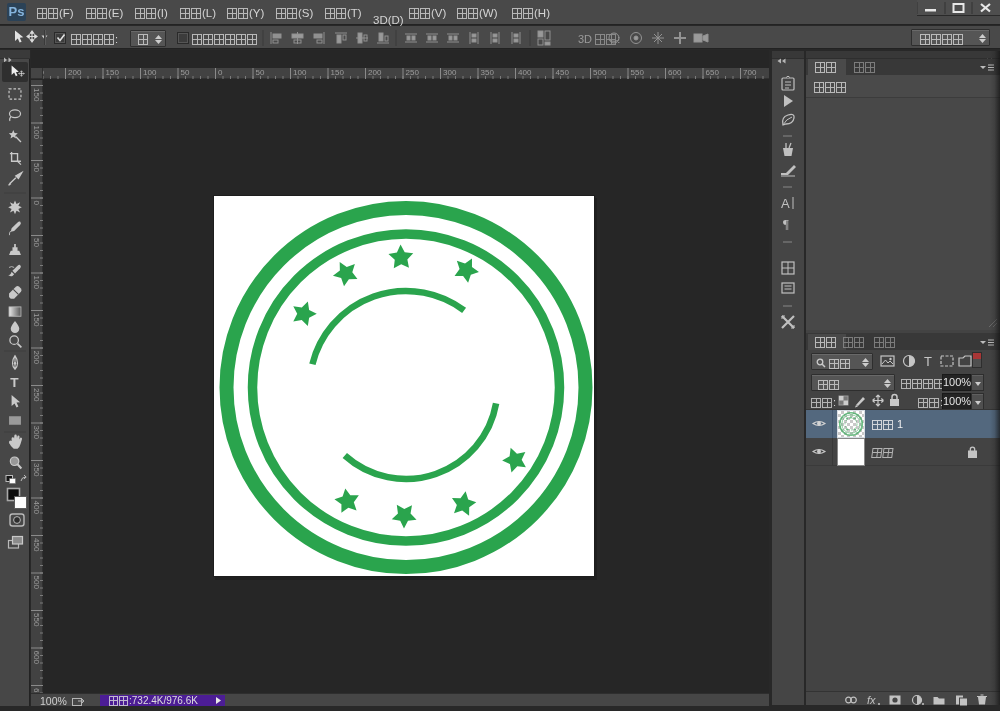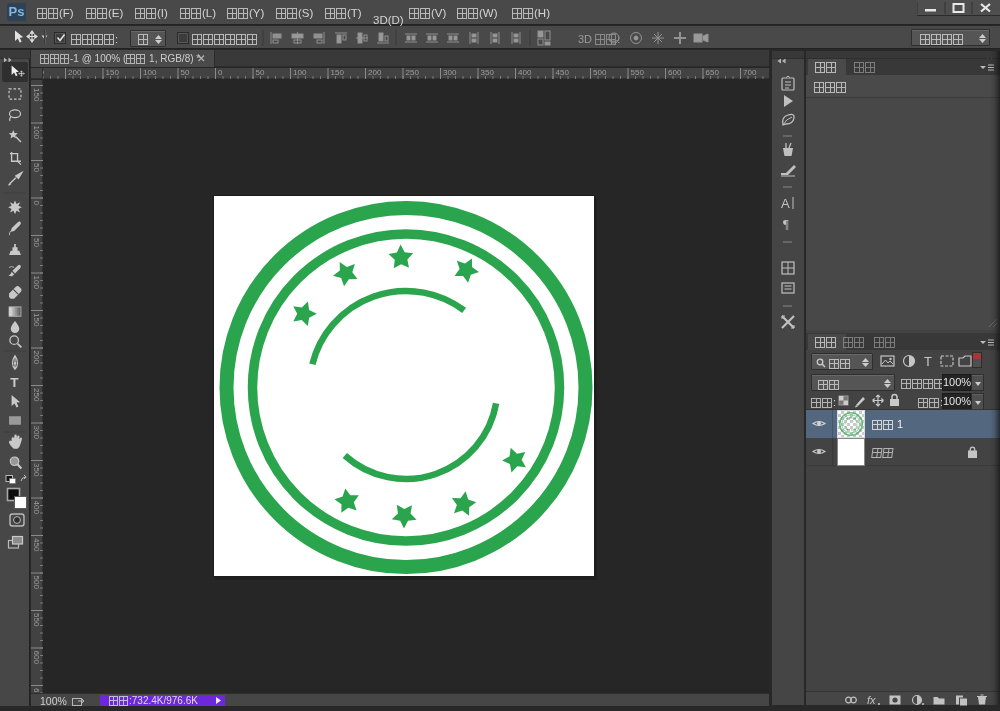--- a/index.html
+++ b/index.html
@@ -268,28 +268,20 @@
   <rect x="10" y="464" width="14" height="12" rx="2.5" fill="none" stroke="#b9b9b9" stroke-width="1.4"></rect>
   <circle cx="17" cy="470" r="3.4" fill="#2e2e2e" stroke="#b9b9b9" stroke-width="1"></circle>
   <rect x="8.5" y="490.5" width="10" height="7.5" fill="none" stroke="#b9b9b9" stroke-width="1.2"></rect>
   <rect x="12.5" y="486.5" width="10" height="7.5" fill="#8b8b8b" stroke="#c9c9c9" stroke-width="1.2"></rect>
 </g>
 </svg>
 </div>
 
 <div class="abs" style="left:31px;top:50px;width:738px;height:656px;background:#262626">
 
-  <div class="abs" style="left:0;top:0;width:738px;height:17px;background:#393939;border-bottom:1px solid #2c2c2c">
-    <div class="abs" style="left:0;top:0;width:184px;height:17px;background:#4a4a4a;border-right:1px solid #2c2c2c">
-      <span class="abs cs" style="left:9px;top:3px;font-size:10px;color:#cdcdcd;white-space:nowrap"><span class="c"></span><span class="c"></span><span class="c"></span>-1 @ 100% (<span class="c"></span><span class="c"></span> 1, RGB/8) *</span>
-      <svg class="abs" style="left:166px;top:4px" width="9" height="9">
-          <path d="M1.5 1.5 L7 7 M7 1.5 L1.5 7" stroke="#b0b0b0" stroke-width="1.3"></path>
-        </svg>
-    </div>
-  </div>
 
   <div class="abs" style="left:0;top:18px;width:12px;height:11px;background:#454545;border-right:1px solid #303030;border-bottom:1px solid #303030"></div>
 
   <div class="abs" style="left:12px;top:18px;width:726px;height:11px;background:#424242;border-bottom:1px solid #303030">
       <svg width="726" height="11" style="position:absolute;left:0;top:0">
         <line x1="0.0" y1="8" x2="0.0" y2="11" stroke="#7a7a7a" stroke-width="1"></line>
         <line x1="7.5" y1="8" x2="7.5" y2="11" stroke="#7a7a7a" stroke-width="1"></line>
         <line x1="15.0" y1="8" x2="15.0" y2="11" stroke="#7a7a7a" stroke-width="1"></line>
         <line x1="22.5" y1="8" x2="22.5" y2="11" stroke="#7a7a7a" stroke-width="1"></line>
         <line x1="30.0" y1="8" x2="30.0" y2="11" stroke="#7a7a7a" stroke-width="1"></line>
@@ -565,21 +557,21 @@
         <path d="M0.0,-13.0 L3.9,-5.3 L12.4,-4.0 L6.3,2.0 L7.6,10.5 L0.0,6.6 L-7.6,10.5 L-6.3,2.0 L-12.4,-4.0 L-3.9,-5.3 Z" transform="translate(133.3,305.2) rotate(207)" fill="#2aa44d"></path>
 </svg>
     </div>
 
   <div class="abs" style="left:0;top:643px;width:738px;height:13px;background:#464646;border-top:1px solid #2e2e2e">
     <span class="abs" style="left:9px;top:1px;font-size:10.5px;color:#cfcfcf">100%</span>
     <svg class="abs" style="left:41px;top:2px" width="14" height="10">
         <rect x="0.5" y="2.5" width="9" height="7" fill="none" stroke="#b5b5b5"></rect>
         <path d="M6 5 h6 m-2.5 -2.5 l2.5 2.5 -2.5 2.5" stroke="#b5b5b5" fill="none"></path>
       </svg>
-    <div class="abs" style="left:69px;top:1px;width:125px;height:11px;background:#6d28d9">
+    <div class="abs" style="left:69px;top:1px;width:125px;height:11px;background:#4c1d95">
       <span class="abs cs" style="left:9px;top:0px;font-size:10px;color:#dedede;white-space:nowrap"><span style="color:#dedede;"><span class="c"></span><span class="c"></span></span>:732.4K/976.6K</span>
       <svg class="abs" style="right:3px;top:2px" width="7" height="8">
           <path d="M1 0 L6 3.5 L1 7 Z" fill="#e8e8e8"></path>
         </svg>
     </div>
   </div>
 </div>
 
 <div class="abs" style="left:772px;top:51px;width:32px;height:654px;background:#454545">
   <div class="abs" style="left:0;top:0;width:32px;height:8px;background:#383838;border-bottom:1px solid #2e2e2e">

